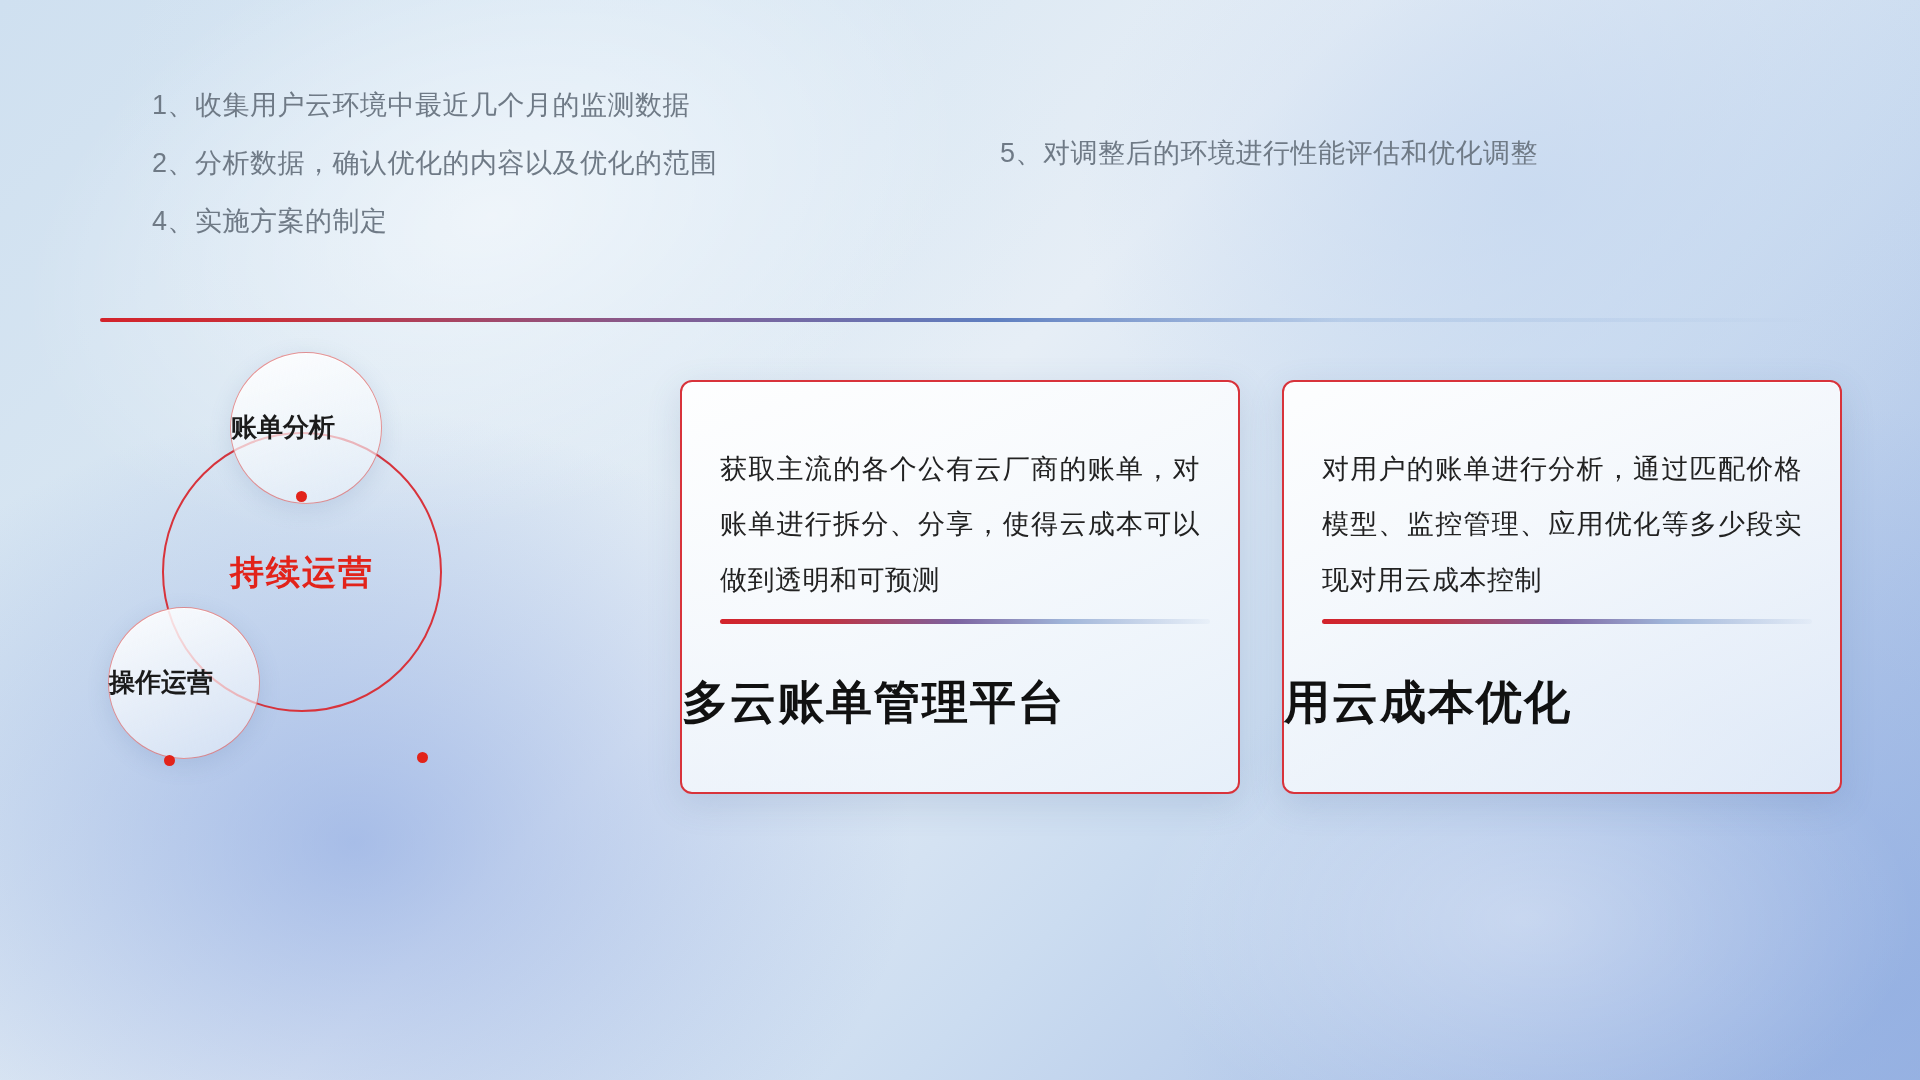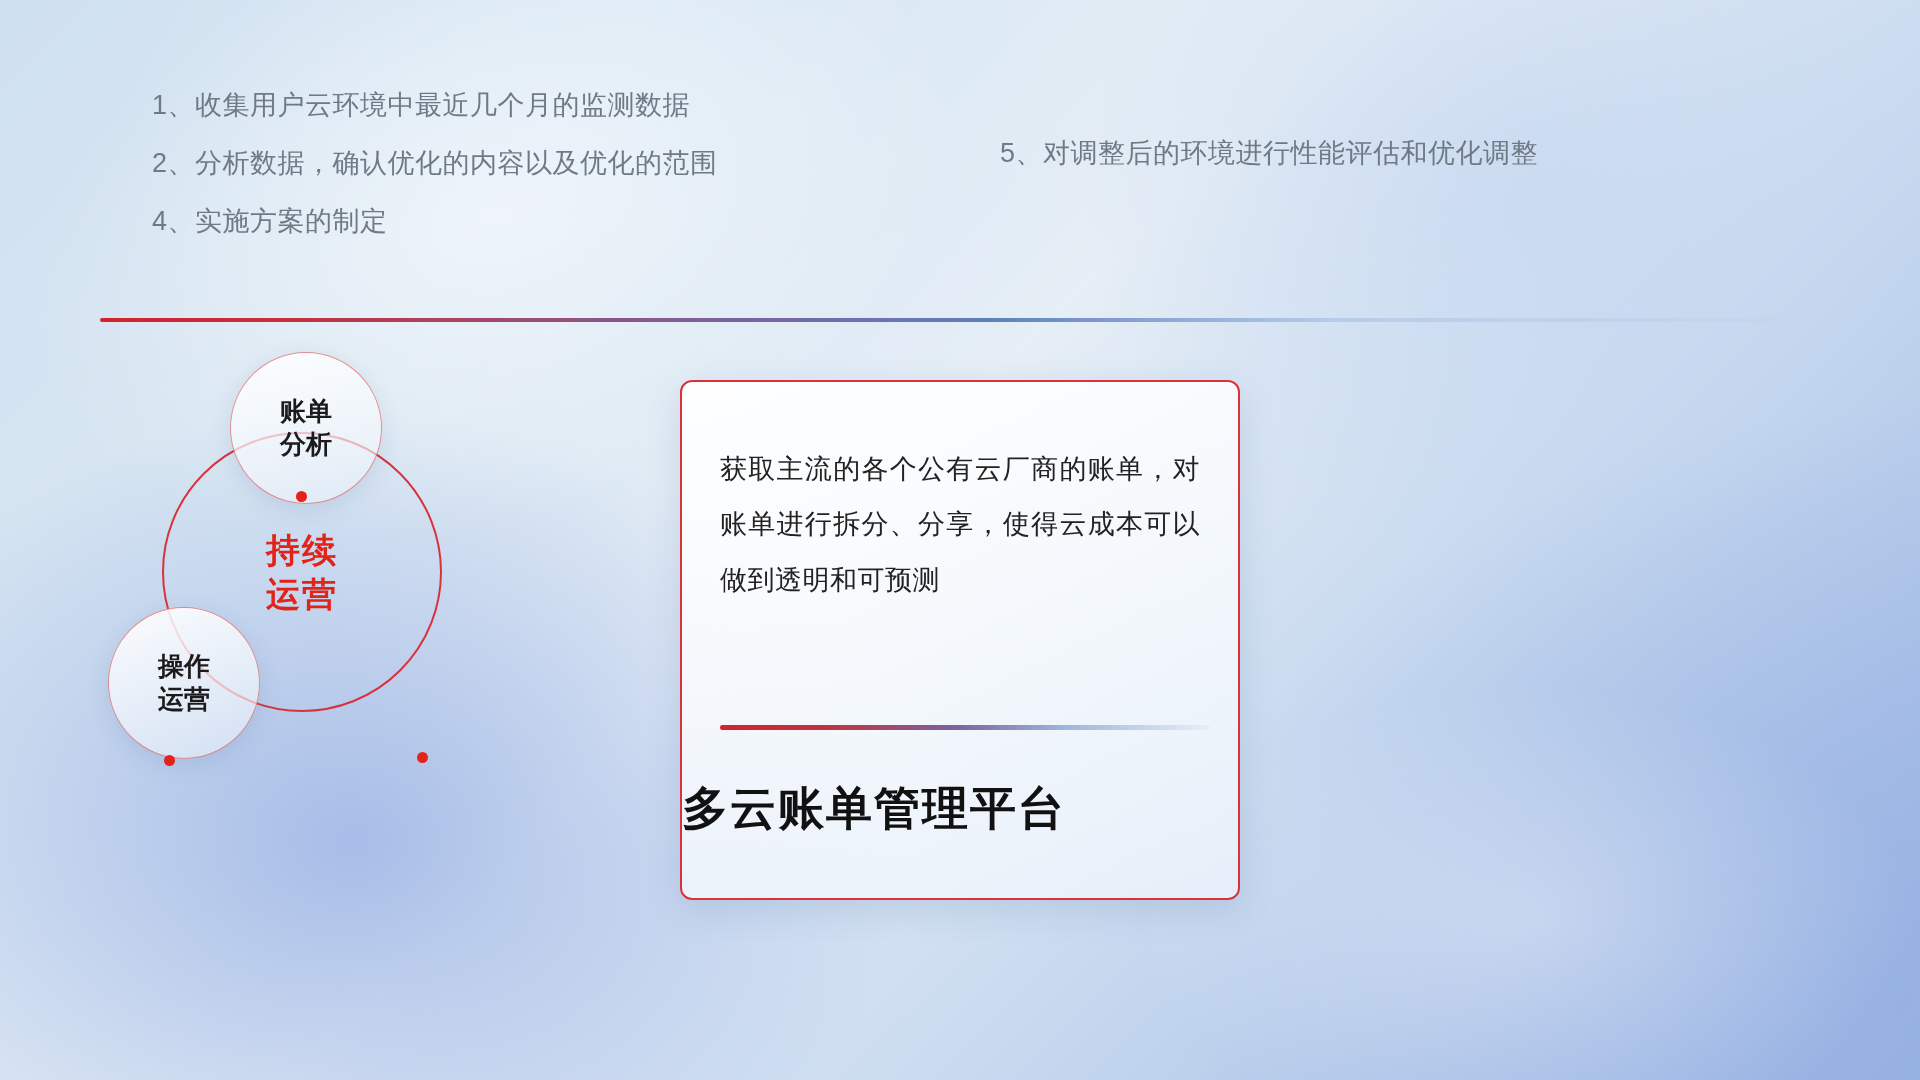--- a/index.html
+++ b/index.html
@@ -84,23 +84,23 @@
     top: 352px;
     width: 520px;
     height: 580px;
     z-index: 3;
   }
 
   .bubble {
     position: absolute;
     border-radius: 50%;
     display: flex;
-    flex-direction: column;
+    flex-direction: row;
     align-items: center;
-    justify-content: center;
+    justify-content: flex-start;
     background: linear-gradient(160deg, rgba(255,255,255,0.92) 0%, rgba(247,250,253,0.72) 48%, rgba(232,241,250,0.55) 100%);
     border: 1px solid rgba(214,60,60,0.55);
     box-shadow: 0 6px 22px rgba(80,110,160,0.16), inset 0 1px 0 rgba(255,255,255,0.8);
     color: #1b1b1b;
     font-size: 26px;
     font-weight: bold;
     line-height: 1.28;
     text-align: center;
   }
   .bubble.top { left: 130px; top: 0px; width: 150px; height: 150px; }
@@ -118,21 +118,20 @@
     box-sizing: border-box;
   }
 
   .ring-label {
     position: absolute;
     left: 62px;
     top: 80px;
     width: 280px;
     height: 280px;
     display: flex;
-    flex-direction: column;
     align-items: center;
     justify-content: center;
     color: #e2231a;
     font-size: 34px;
     font-weight: bold;
     line-height: 1.3;
     text-align: center;
     letter-spacing: 2px;
   }
 
@@ -144,21 +143,21 @@
     background: #e2231a;
   }
   .dot.d1 { left: 196px; top: 139px; }
   .dot.d2 { left: 64px;  top: 403px; }
   .dot.d3 { left: 317px; top: 400px; }
 
   
   .card {
     position: absolute;
     width: 560px;
-    height: 520px;
+    height: 414px;
     top: 380px;
     border: 2px solid #d8333b;
     border-radius: 12px;
     background: linear-gradient(160deg, rgba(255,255,255,0.95) 0%, rgba(250,252,254,0.88) 40%, rgba(238,245,252,0.78) 100%);
     box-shadow: 0 10px 34px rgba(70,100,150,0.16), inset 0 1px 0 rgba(255,255,255,0.9);
     box-sizing: border-box;
     padding: 60px 38px 0 38px;
     z-index: 3;
   }
   .card.one { left: 680px; }
@@ -234,14 +233,19 @@
     <div class="dot d2"></div>
     <div class="dot d3"></div>
   </div>
 
   <div class="card one">
     <div class="card-body">获取主流的各个公有云厂商的账单，对账单进行拆分、分享，使得云成本可以做到透明和可预测</div>
     <div class="card-rule"></div>
     <div class="card-title">多云账单管理平台</div>
   </div>
 
+  <div class="card two">
+    <div class="card-body">对用户的账单进行分析，通过匹配价格模型、监控管理、应用优化等多少段实现对用云成本控制</div>
+    <div class="card-rule"></div>
+    <div class="card-title">用云成本优化</div>
+  </div>
 
 </div>
 
 </body></html>

